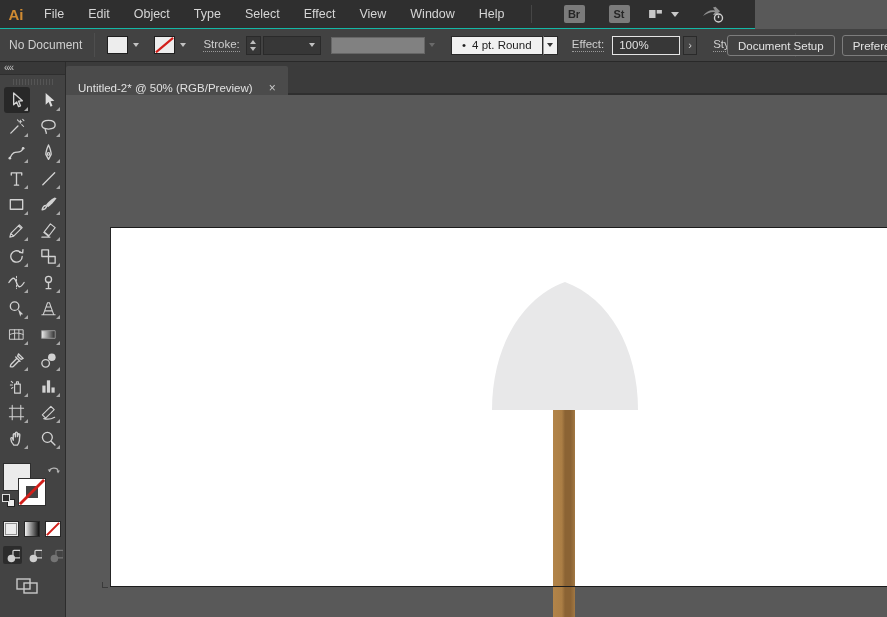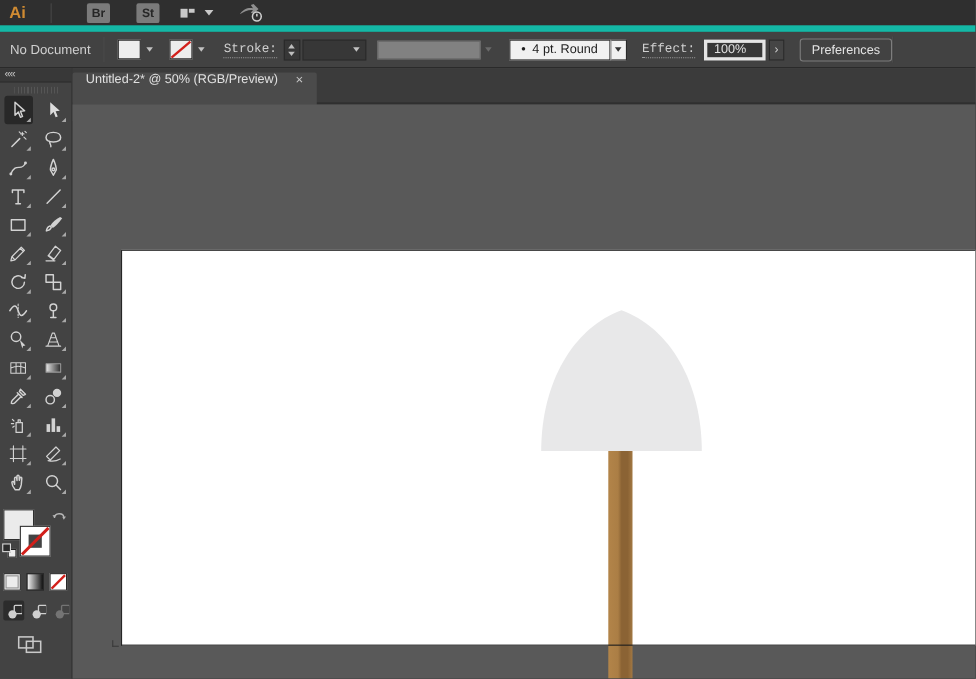--- a/index.html
+++ b/index.html
@@ -4,22 +4,22 @@
 <style>
   * { margin:0; padding:0; box-sizing:border-box; }
   html,body { background:#222; }
   .window {
     position:relative; width:887px; height:617px; overflow:hidden;
     font-family:"Liberation Sans", sans-serif; color:#d8d8d8; background:#595959;
     -webkit-font-smoothing:antialiased;
   }
   
   .menubar {
-    position:absolute; left:0; top:0; width:887px; height:29px;
-    background:#2f2f2f; border-bottom:6px solid #14b8a6;
+    position:absolute; left:0; top:0; width:755px; height:29px;
+    background:#2f2f2f; border-bottom:1px solid #14b8a6;
     display:flex; align-items:center; font-size:12.5px;
   }
   .ai-logo { width:32px; text-align:center; font-weight:bold; font-size:15px; }
   .menu-list { display:flex; align-items:center; height:100%; }
   .menu-item { padding:0 12px; height:100%; display:flex; align-items:center; color:#d6d6d6; cursor:default; }
   .mb-sep { width:1px; height:18px; background:#464646; margin:0 8px 0 14px; }
   .sq-btn {
     width:21px; height:18px; margin-left:24px; background:#7b7b7b; border-radius:2px;
     color:#262626; font-size:11px; font-weight:bold; display:flex; align-items:center; justify-content:center;
   }
@@ -35,47 +35,47 @@
   .cb-sep { width:1px; height:24px; background:#363636; border-right:1px solid #4e4e4e; }
   .no-sel { padding:0 12px 0 9px; font-size:12px; }
   .swatch {
     width:21px; height:18px; background:#ededed; border:1px solid #1f1f1f; position:relative; margin-left:12px;
   }
   .swatch svg { position:absolute; inset:0; }
   .chev-btn {
     width:13px; height:18px; display:flex; align-items:center; justify-content:center; margin-left:1px;
   }
   .chev-btn i { width:0; height:0; border-left:3.5px solid transparent; border-right:3.5px solid transparent; border-top:4.5px solid #c2c2c2; }
-  .dotted-label { border-bottom:1px dotted #9a9a9a; padding-bottom:1px; margin-left:14px;font-family:Liberation Mono, monospace; }
+  .dotted-label { border-bottom:1px dotted #9a9a9a; padding-bottom:1px; margin-left:14px; }
   .stepper { width:15px; height:19px; background:#373737; border:1px solid #2a2a2a; margin-left:6px;
     display:flex; flex-direction:column; align-items:center; justify-content:center; gap:3px; }
   .stepper .up { width:0; height:0; border-left:3px solid transparent; border-right:3px solid transparent; border-bottom:4px solid #bdbdbd; }
   .stepper .dn { width:0; height:0; border-left:3px solid transparent; border-right:3px solid transparent; border-top:4px solid #bdbdbd; }
   .dd-dark { height:19px; background:#373737; border:1px solid #2a2a2a; display:flex; align-items:center; }
   .dd-stroke { width:58px; margin-left:2px; justify-content:flex-end; }
   .dd-stroke .chev-zone { width:16px; display:flex; justify-content:center; }
   .dd-disabled { width:94px; height:17px; background:#8d8d8d; border:1px solid #6d6d6d; margin-left:10px; opacity:.85; }
   .chev-dis { width:0; height:0; border-left:3.5px solid transparent; border-right:3.5px solid transparent; border-top:4.5px solid #6a6a6a; margin-left:4px; }
   .brush-combo { display:flex; margin-left:16px; }
   .brush-box { width:92px; height:19px; background:#f1f1f1; color:#1e1e1e; display:flex; align-items:center; justify-content:center; gap:6px; border:1px solid #2a2a2a; }
   .brush-chev { width:15px; height:19px; background:#f1f1f1; border:1px solid #2a2a2a; border-left:1px solid #9a9a9a; display:flex; align-items:center; justify-content:center; }
   .brush-chev i { width:0; height:0; border-left:3.5px solid transparent; border-right:3.5px solid transparent; border-top:4.5px solid #333; }
-  .opacity-field { width:56px; height:19px; background:#373737; border:3px solid #e5e5e5; color:#e0e0e0;
+  .opacity-field { width:68px; height:19px; background:#373737; border:1px solid #e5e5e5; color:#e0e0e0;
     font-family:"Liberation Sans",sans-serif; font-size:11.5px; padding-left:6px; margin-left:8px; }
   .expand-btn { width:14px; height:19px; background:#454545; border:1px solid #2a2a2a; color:#cfcfcf;
     display:flex; align-items:center; justify-content:center; font-size:11px; margin-left:3px; }
   .style-label { margin-left:16px; border-bottom:1px dotted #9a9a9a; padding-bottom:1px; }
   .cb-buttons { position:absolute; top:6px; left:727px; display:flex; gap:7px; }
   .cb-btn { height:21px; padding:0 10px; border:1px solid #7d7d7d; border-radius:3px; background:#424242;
     color:#e3e3e3; font-size:11.5px; display:flex; align-items:center; white-space:nowrap; }
   
   .tabbar { position:absolute; left:66px; top:62px; width:821px; height:33px; background:#3b3b3b; border-bottom:2px solid #2f2f2f; }
   .doc-tab {
     position:absolute; left:0; top:4px; height:44px; background:#4b4b4b; border-radius:2px 2px 0 0;
-    display:flex; align-items:flex-start; padding:0 12px; font-size:11.5px; color:#e0e0e0;
+    display:flex; align-items:center; padding:0 12px; font-size:11.5px; color:#e0e0e0;
   }
   .tab-close { margin-left:16px; color:#c9c9c9; font-size:12px; line-height:1; }
   
   .toolbar { position:absolute; left:0; top:62px; width:66px; height:555px; background:#434343; border-right:1px solid #2c2c2c; }
   .tb-head { height:13px; background:#383838; border-bottom:1px solid #2e2e2e; color:#c5c5c5;
     font-size:10px; line-height:12px; padding-left:4px; letter-spacing:-1px; }
   .tb-grip { width:40px; height:6px; margin:4px auto 2px;
     background:repeating-linear-gradient(90deg,#555 0 1px,transparent 1px 3px); }
   .tools-grid { display:grid; grid-template-columns:26px 26px; column-gap:6px; justify-content:center; margin-top:2px; }
   .tool { position:relative; width:26px; height:26px; display:flex; align-items:center; justify-content:center; }
@@ -238,20 +238,31 @@
         <rect x="2" y="3" width="13" height="10"></rect>
         <rect x="9" y="7" width="13" height="10"></rect>
       </g>
   </defs>
 </svg>
 
 <div class="window">
 
   <div class="menubar">
     <div class="ai-logo" style="color:#D08B32">Ai</div>
+    <div class="menu-list">
+        <div class="menu-item">File</div>
+        <div class="menu-item">Edit</div>
+        <div class="menu-item">Object</div>
+        <div class="menu-item">Type</div>
+        <div class="menu-item">Select</div>
+        <div class="menu-item">Effect</div>
+        <div class="menu-item">View</div>
+        <div class="menu-item">Window</div>
+        <div class="menu-item">Help</div>
+      </div>
     <div class="mb-sep"></div>
     <div class="sq-btn">Br</div>
     <div class="sq-btn">St</div>
     <div class="ws-wrap">
       <svg width="19" height="16" viewBox="0 0 20 20">
         <rect x="2" y="5" width="8" height="10" fill="#c9c9c9"></rect>
         <rect x="11.5" y="5" width="6.5" height="4.5" fill="#c9c9c9"></rect>
       </svg>
       <i class="chev-dn"></i>
     </div>
@@ -303,20 +314,21 @@
     <span class="dotted-label">Effect:</span>
     <input class="opacity-field" value="100%" style="">
     <div class="expand-btn">›</div>
     <span class="style-label">Style:</span>
     <div class="swatch" style="margin-left:8px"></div>
     <div class="chev-btn">
         <i></i>
       </div>
     <span class="cb-sep" style="margin-left:10px"></span>
     <div class="cb-buttons">
+      <div class="cb-btn">Document Setup</div>
       <div class="cb-btn">Preferences</div>
     </div>
   </div>
 
   <div class="toolbar">
     <div class="tb-head">««</div>
     <div class="tb-grip"></div>
     <div class="tools-grid">
         <div class="tool selected">
           <svg class="ticon" viewBox="0 0 20 20">

